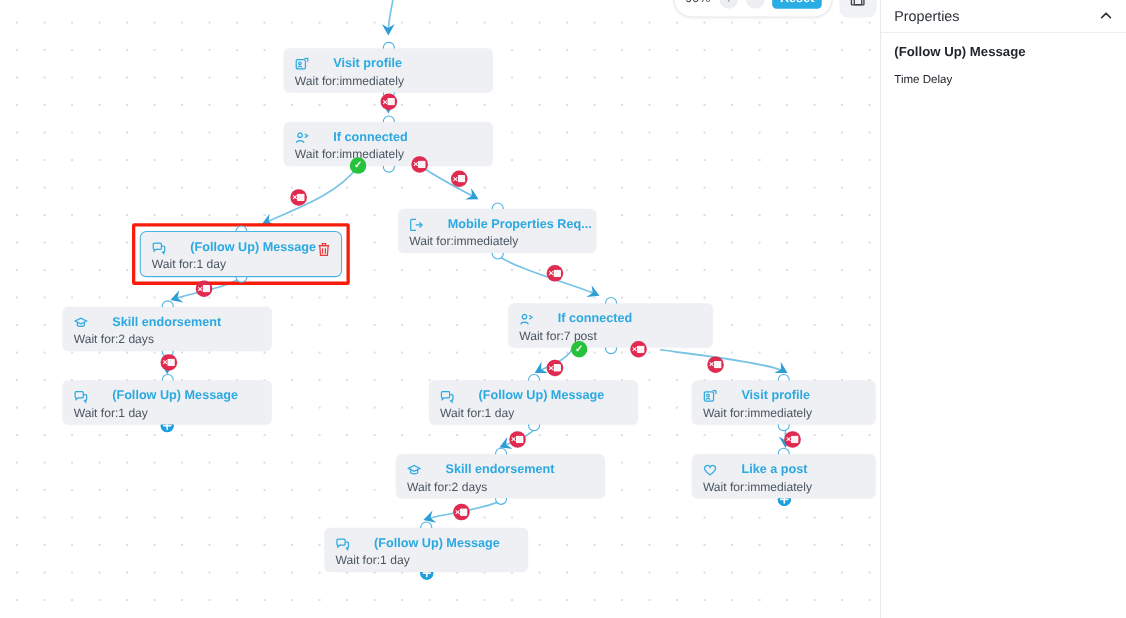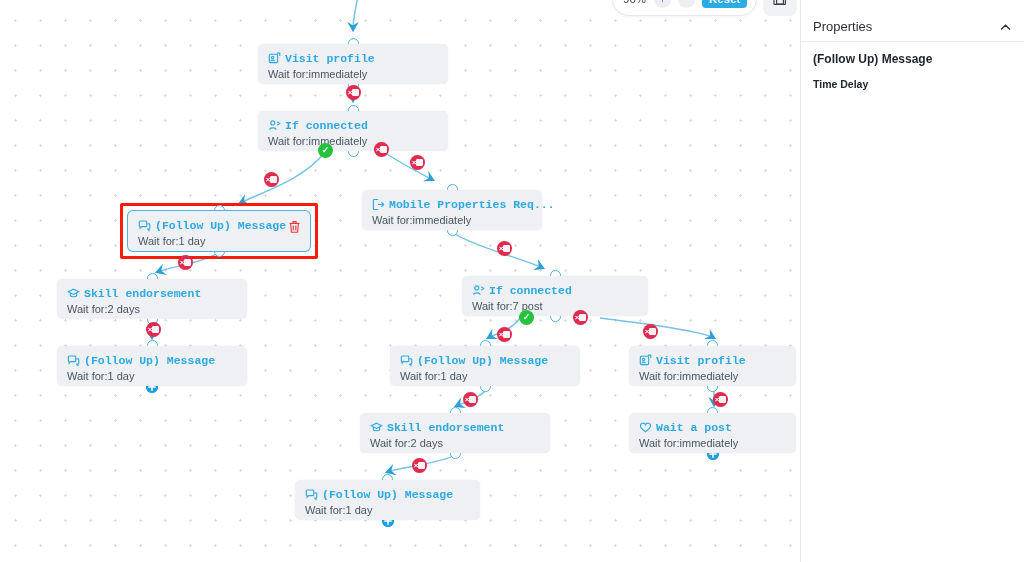--- a/index.html
+++ b/index.html
@@ -26,25 +26,24 @@
 
   
   .node {
     position: absolute;
     background: #eef0f4;
     border-radius: 5px;
     padding: 8px 10px 9px 10px;
     box-shadow: 0 0 0 0.5px rgba(0,0,0,0.03);
   }
   .node .title {
-    display: flex; align-items: center; gap: 4px;
+    display: flex; align-items: center; gap: 22px;
     font-size: 11.5px; font-weight: bold;
     color: #2ca9e0; line-height: 13px;
     white-space: nowrap;
-    font-family: Liberation Mono, monospace;
   }
   .node .sub {
     font-size: 11px; color: #4a5560; margin-top: 3px;
     line-height: 13px; white-space: nowrap;
   }
   .node .ico { display: inline-flex; width: 13px; height: 13px; align-items: center; justify-content: center; flex: none; }
   .node .ico svg { display: block; }
   .node.selected { background: #eef0f4; box-shadow: 0 0 0 1px #4cb2e6; }
   .sel-ring {
     position: absolute;
@@ -120,27 +119,26 @@
     position: absolute; left: 800px; top: 0;
     width: 224px; height: 562px;
     background: #ffffff;
     border-left: 1px solid #e7e7ed;
   }
   #panel-header {
     height: 30px; display: flex; align-items: center;
     justify-content: space-between;
     padding: 0 12px 0 12px;
     border-bottom: 1px solid #ececed;
-    margin-top: 12px;
   }
   #panel-header .ph-title { font-size: 13px; color: #2b3036; }
   .chev { width: 13px; height: 13px; }
   .panel-body { padding: 10px 12px 0 12px; }
   .node-name { font-size: 12px; font-weight: bold; color: #1f242a; margin-bottom: 12px; }
-  .fld-label { font-size: 10.5px; font-weight: bold; color: #20262c; margin-bottom: 18px; }
+  .fld-label { font-size: 10.5px; font-weight: normal; color: #20262c; margin-bottom: 18px; }
   .select {
     height: 26px; background: #eef0f4; border-radius: 4px;
     display: flex; align-items: center; justify-content: space-between;
     padding: 0 9px; font-size: 11.5px; color: #2b3036;
   }
   .caret { width: 0; height: 0; border-left: 4px solid transparent; border-right: 4px solid transparent; border-top: 4px solid #98a0a8; }
 
   #body-group { position: absolute; left: 803px; top: 126px; width: 221px; }
 </style>
 </head>
@@ -351,21 +349,21 @@
             <path d="M6,2.8 V9.2 M2.8,6 H9.2" stroke="#fff" stroke-width="1.5" stroke-linecap="round"></path>
           </svg>
         </div>
         <div class="node" style="left: 629px; top: 413px; width: 167px; height: 40px;">
           <div class="title">
             <span class="ico">
               <svg width="13" height="13" viewBox="0 0 14 14" fill="none" stroke="#2ca9e0" stroke-width="1.2">
                 <path d="M7,11.6 C4.2,9.4 1.6,7.6 1.6,5.3 A2.8,2.8 0 0 1 7,4.1 A2.8,2.8 0 0 1 12.4,5.3 C12.4,7.6 9.8,9.4 7,11.6 Z"></path>
               </svg>
             </span>
-            <span>Wait a post</span>
+            <span>Like a post</span>
           </div>
           <div class="sub">Wait for:immediately</div>
         </div>
         <div class="handle" style="left: 382px; top: 474px;"></div>
         <div class="plus" style="left: 381.5px; top: 515px;">
           <svg width="12" height="12" viewBox="0 0 12 12">
             <circle cx="6" cy="6" r="6" fill="#1e9fe0"></circle>
             <path d="M6,2.8 V9.2 M2.8,6 H9.2" stroke="#fff" stroke-width="1.5" stroke-linecap="round"></path>
           </svg>
         </div>

